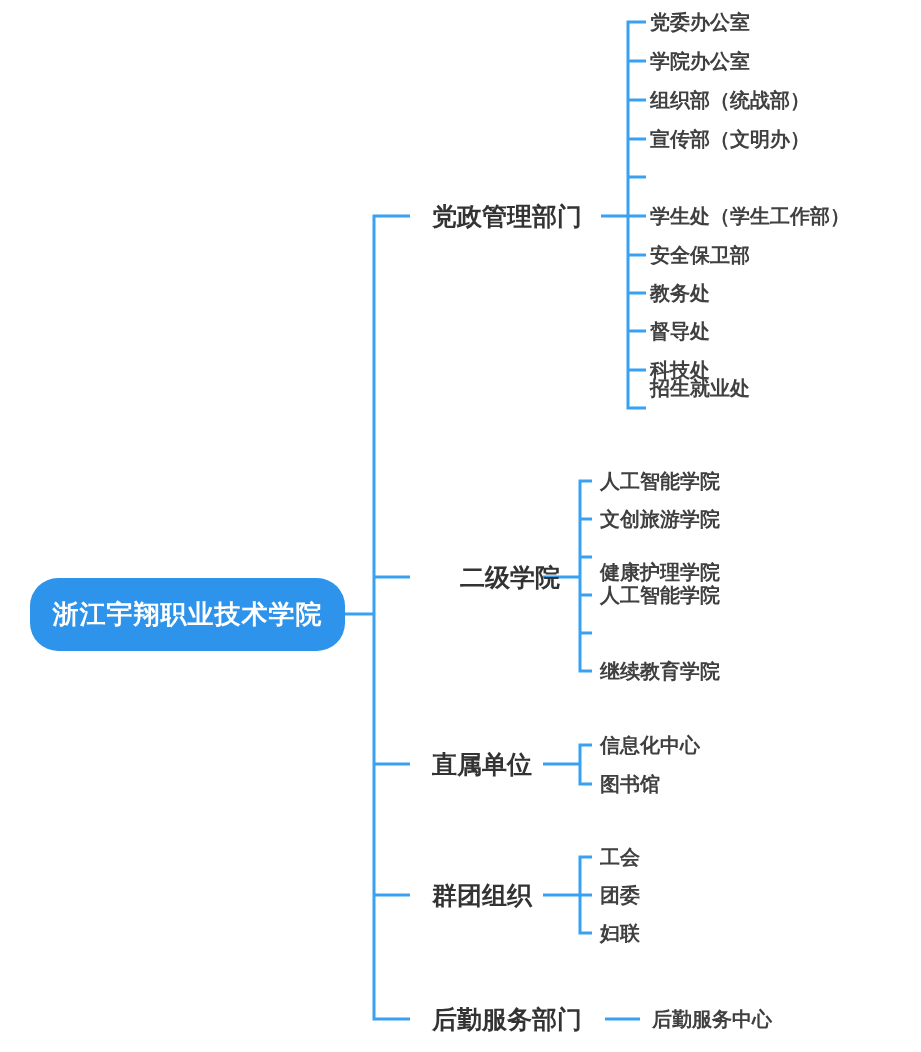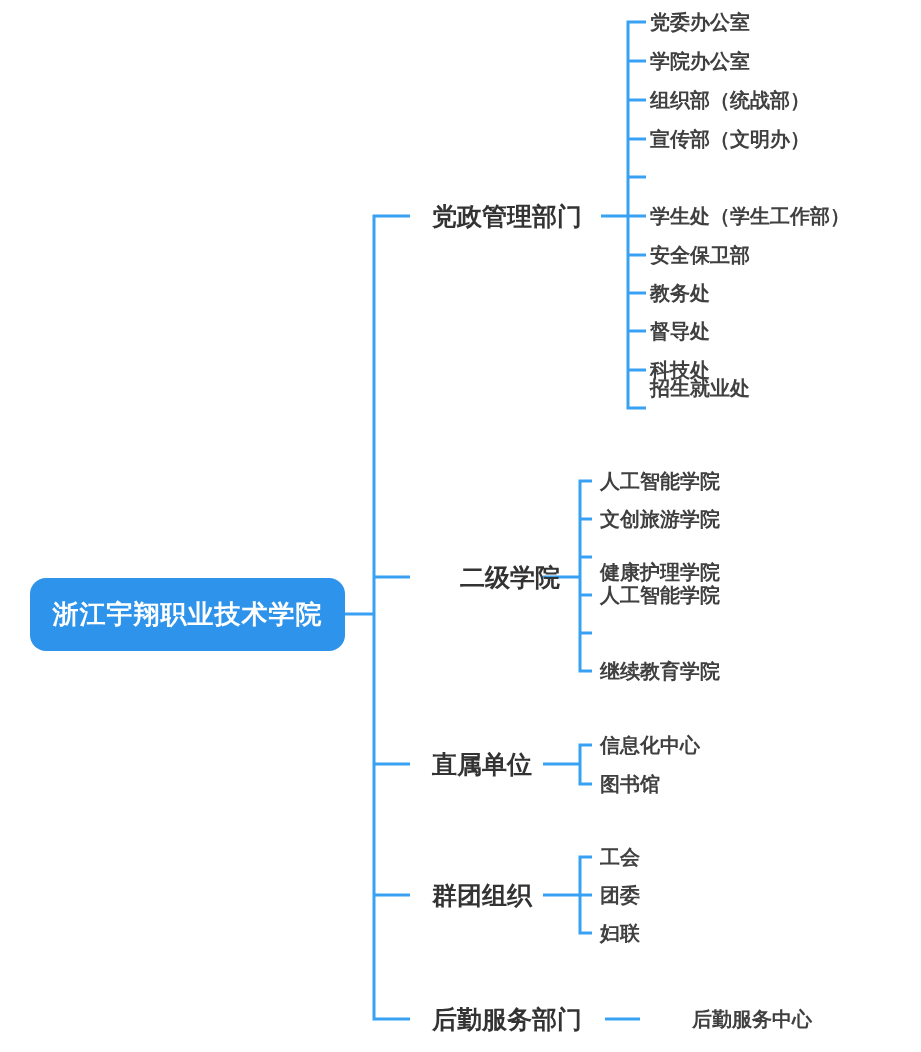--- a/index.html
+++ b/index.html
@@ -22,21 +22,21 @@
     width: 921px;
     height: 1052px;
   }
   .root-node {
     position: absolute;
     left: 30px;
     top: 578px;
     width: 315px;
     height: 73px;
     background: #2E93EA;
-    border-radius: 16px;
+    border-radius: 28px;
     display: flex;
     align-items: center;
     justify-content: center;
     box-sizing: border-box;
     cursor: default;
   }
   .root-node .root-label {
     color: #ffffff;
     font-size: 26px;
     font-weight: bold;
@@ -133,15 +133,15 @@
   <div class="child-label" style="left:600px; top:595px;">人工智能学院</div>
   <div class="child-label" style="left:600px; top:671px;">继续教育学院</div>
 
   <div class="child-label" style="left:600px; top:745px;">信息化中心</div>
   <div class="child-label" style="left:600px; top:784px;">图书馆</div>
 
   <div class="child-label" style="left:600px; top:857px;text-align:right;">工会</div>
   <div class="child-label" style="left:600px; top:895px;text-align:right;">团委</div>
   <div class="child-label" style="left:600px; top:933px;">妇联</div>
 
-  <div class="child-label" style="left:652px; top:1019px;margin-left:40px;">后勤服务中心</div>
+  <div class="child-label" style="left:652px; top:1019px;">后勤服务中心</div>
 
 </div>
 
 </body></html>

